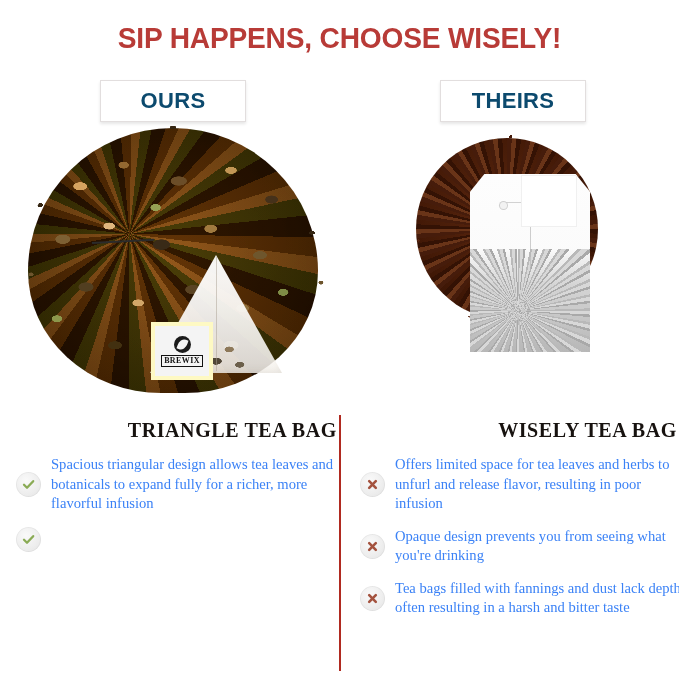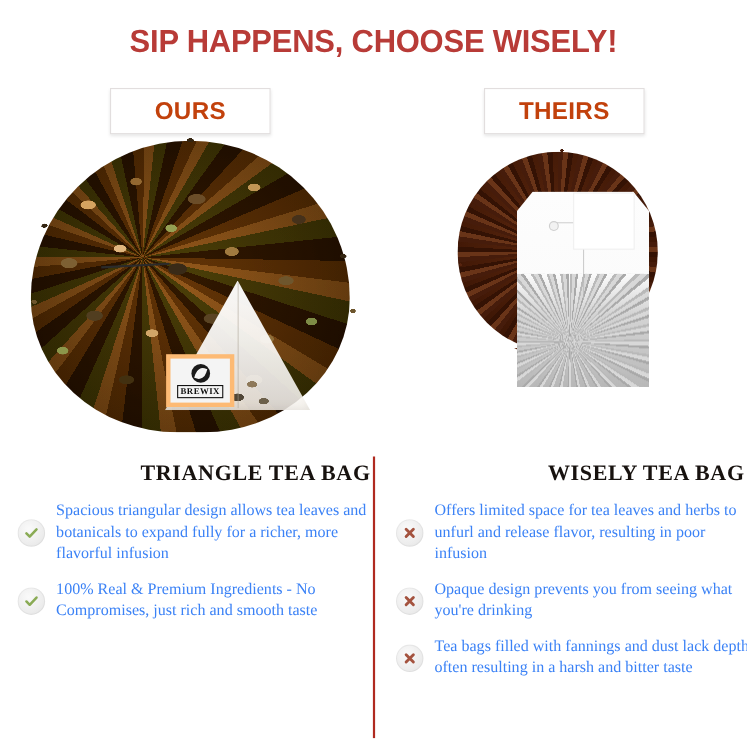--- a/index.html
+++ b/index.html
@@ -39,21 +39,21 @@
     height: 42px;
     box-sizing: border-box;
     border: 1px solid #e2dede;
     background: #ffffff;
     box-shadow: 0 2px 3px rgba(0,0,0,0.10);
     display: flex;
     align-items: center;
     justify-content: center;
     font-weight: bold;
     font-size: 22px;
-    color: #c2410c;
+    color: #0c4a6e;
     letter-spacing: 0.3px;
   }
   #label-ours   { left: 100px; }
   #label-theirs { left: 440px; }
 
   
   #stage {
     position: absolute;
     top: 120px;
     left: 0;
@@ -152,22 +152,22 @@
     background: #2b2b2b;
     transform: rotate(-3deg);
     transform-origin: left center;
   }
   
   .brand-tag {
     position: absolute;
     left: 151px;
     top: 202px;
     width: 62px;
-    height: 48px;
-    background: #fdba74;
+    height: 58px;
+    background: #fef9c3;
     padding: 4px;
     box-sizing: border-box;
   }
   .brand-tag-inner {
     width: 100%;
     height: 100%;
     background: #f4f4f4;
     display: flex;
     flex-direction: column;
     align-items: center;
@@ -407,21 +407,20 @@
     <span class="bullet-text">Spacious triangular design allows tea leaves and botanicals to expand fully for a richer, more flavorful infusion</span>
   </div>
 
 
   <div class="bullet-row">
     <span class="bullet-icon">
       <svg width="15" height="15" viewBox="0 0 15 15" aria-hidden="true">
         <path d="M3 7.8 L6 10.8 L12.2 4.2" fill="none" stroke="#8aab55" stroke-width="2.3" stroke-linecap="round" stroke-linejoin="round"></path>
       </svg>
     </span>
-    <span class="bullet-text">100% Real &amp; Premium Ingredients - No Compromises, just rich and smooth taste</span>
   </div>
 
 </div>
 
 <div class="bullet-col" id="bullets-theirs">
 
   <div class="bullet-row">
     <span class="bullet-icon">
       <svg width="15" height="15" viewBox="0 0 15 15" aria-hidden="true">
         <path d="M4.2 4.2 L10.8 10.8 M10.8 4.2 L4.2 10.8" fill="none" stroke="#a4533f" stroke-width="2.6" stroke-linecap="round"></path>

